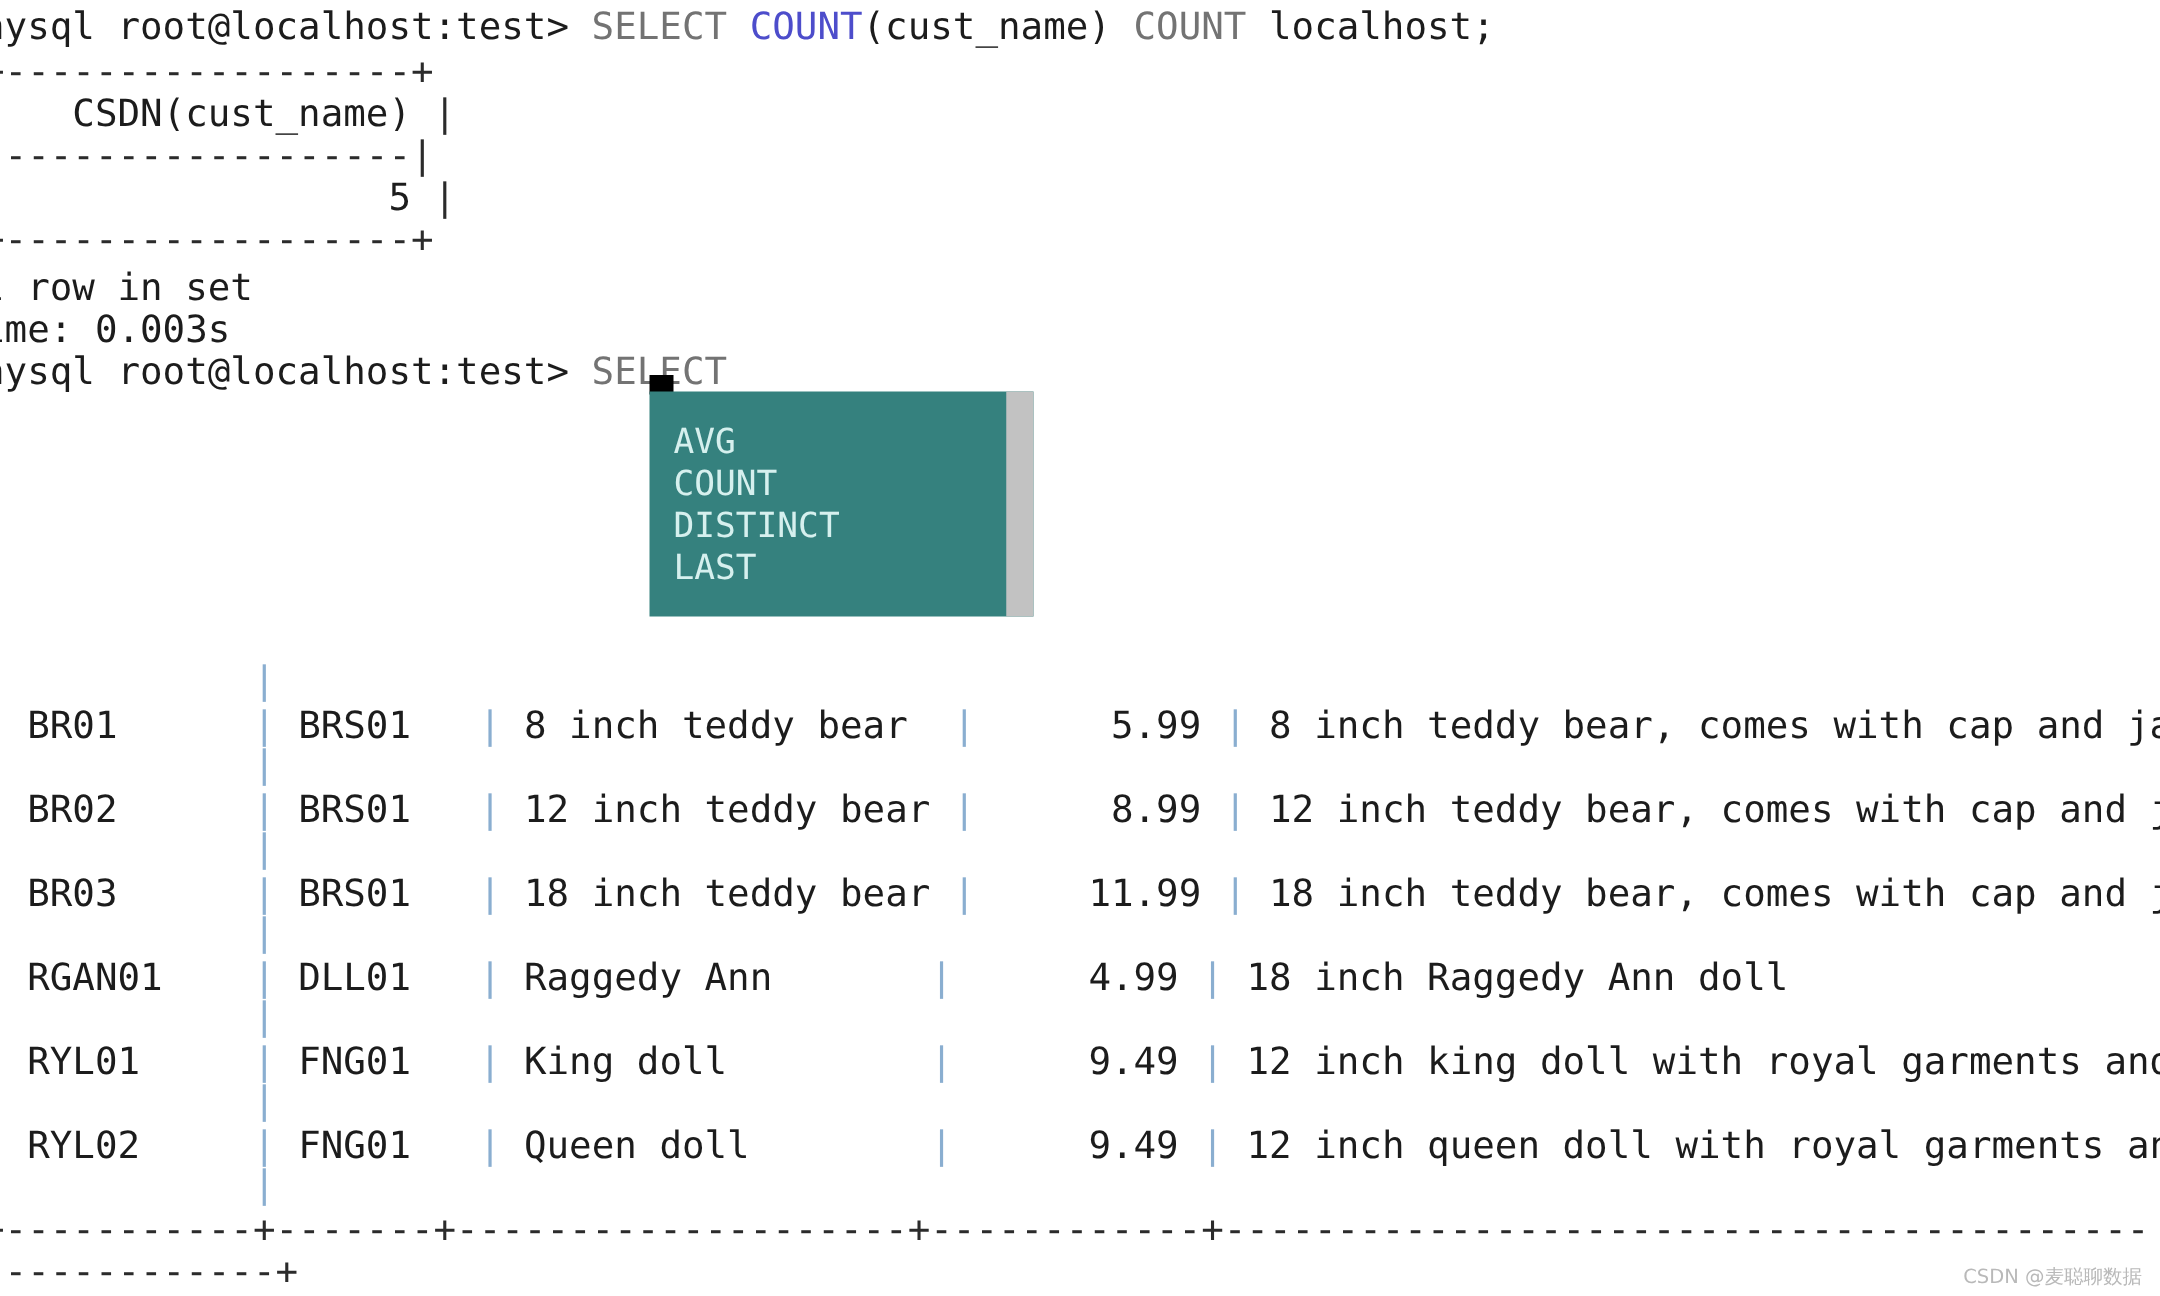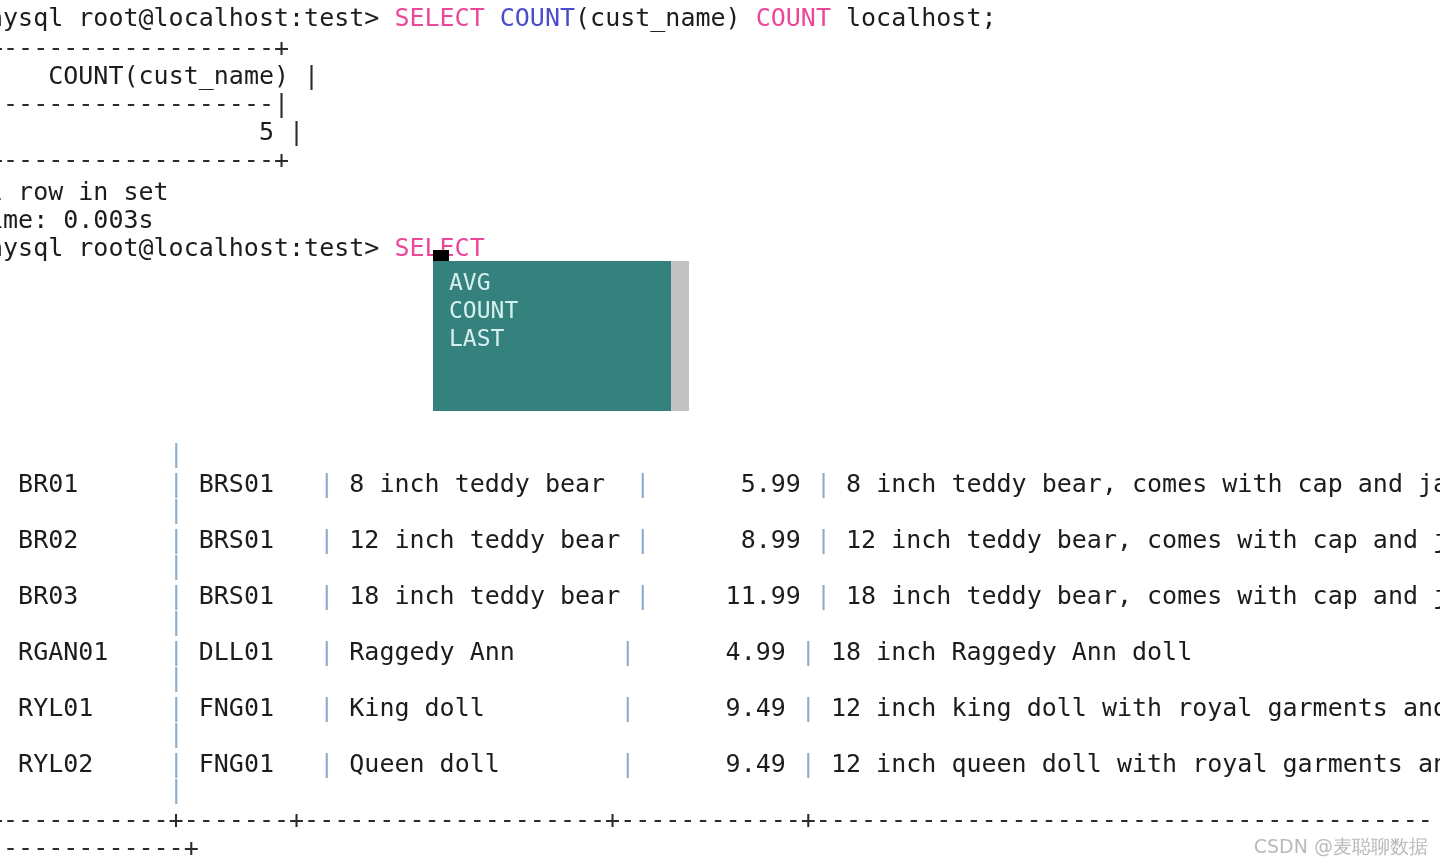--- a/index.html
+++ b/index.html
@@ -30,21 +30,21 @@
     font-family: "DejaVu Sans Mono", "Liberation Mono", monospace;
     font-size: 25px;
     line-height: 28px;
     color: #1c1c1c;
     letter-spacing: 0px;
   }
 
   
   .shifted { left: -12px; }
 
-  .tok-keyword { color: #ec4899; }
+  .tok-keyword { color: #737373; }
   .tok-func    { color: #4d4dcb; }
   .tok-plain   { color: #1c1c1c; }
   .tok-border  { color: #2b2b2b; }
   .tok-pipe-l  { color: #8aaed0; }
   .tok-pipe    { color: #2b2b2b; }
 
   
   #cursor {
     position: absolute;
     left: 433px;
@@ -60,21 +60,21 @@
     left: 433px;
     top: 261px;
     width: 256px;
     height: 150px;
     overflow: hidden;
     background: #35817e;
   }
   #ac-list {
     position: absolute;
     left: 0;
-    top: 3px;
+    top: 16px;
     width: 238px;
     padding: 4px 0 0 0;
     margin: 0;
     list-style: none;
   }
   #ac-list li {
     font-family: "DejaVu Sans Mono", "Liberation Mono", monospace;
     font-size: 23px;
     line-height: 28px;
     color: #d6f0ee;
@@ -97,53 +97,54 @@
     height: 150px;
     background: #c2c2c2;
   }
 
   
   #watermark {
     position: absolute;
     right: 12px;
     bottom: 4px;
     font-family: "DejaVu Sans", "Liberation Sans", sans-serif;
-    font-size: 19px;
+    font-size: 13px;
     color: #b9b9b9;
     white-space: pre;
   }
 </style>
 </head>
 <body>
 
 <div id="terminal">
 
   <div class="line shifted" style="top:4px;"><span class="tok-plain">nysql root@localhost:test&gt; </span><span class="tok-keyword">SELECT</span><span class="tok-plain"> </span><span class="tok-func">COUNT</span><span class="tok-plain">(cust_name)</span><span class="tok-plain"> </span><span class="tok-keyword">COUNT</span><span class="tok-plain"> localhost;</span></div>
 
   <div class="line shifted tok-border" style="top:34px;">+------------------+</div>
 
-  <div class="line shifted" style="top:62px;"><span class="tok-pipe-l">|</span><span class="tok-plain">   COUNT(cust_name) </span><span class="tok-pipe">|</span></div>
+  <div class="line shifted" style="top:62px;"><span class="tok-pipe-l">|</span><span class="tok-plain">   CSDN(cust_name) </span><span class="tok-pipe">|</span></div>
 
   <div class="line shifted" style="top:90px;"><span class="tok-pipe-l">|</span><span class="tok-border">------------------</span><span class="tok-pipe">|</span></div>
 
   <div class="line shifted" style="top:118px;"><span class="tok-pipe-l">|</span><span class="tok-plain">                 5 </span><span class="tok-pipe">|</span></div>
 
   <div class="line shifted tok-border" style="top:146px;">+------------------+</div>
 
   <div class="line shifted tok-plain" style="top:178px;">l row in set</div>
   <div class="line shifted tok-plain" style="top:206px;">ime: 0.003s</div>
 
   <div class="line shifted" style="top:234px;"><span class="tok-plain">nysql root@localhost:test&gt; </span><span class="tok-keyword">SELECT</span></div>
 
   <div id="cursor"></div>
 
   <div id="autocomplete">
     <ul id="ac-list">
       <li>AVG</li>
       <li>COUNT</li>
+      <li>DISTINCT</li>
       <li>LAST</li>
     </ul>
     <div id="ac-scrollbar">
       <div id="ac-scrollthumb"></div>
     </div>
   </div>
 
   <div class="line shifted" style="top:440px;"><span class="tok-plain">            </span><span class="tok-pipe-l">|</span></div>
 
   <div class="line shifted" style="top:470px;"><span class="tok-pipe-l">| </span><span class="tok-plain">BR01</span><span class="tok-plain">      </span><span class="tok-pipe-l">| </span><span class="tok-plain">BRS01</span><span class="tok-plain">   </span><span class="tok-pipe-l">| </span><span class="tok-plain">8 inch teddy bear </span><span class="tok-plain"> </span><span class="tok-pipe-l">| </span><span class="tok-plain">     5.99</span><span class="tok-plain"> </span><span class="tok-pipe-l">| </span><span class="tok-plain">8 inch teddy bear, comes with cap and jac</span></div>

